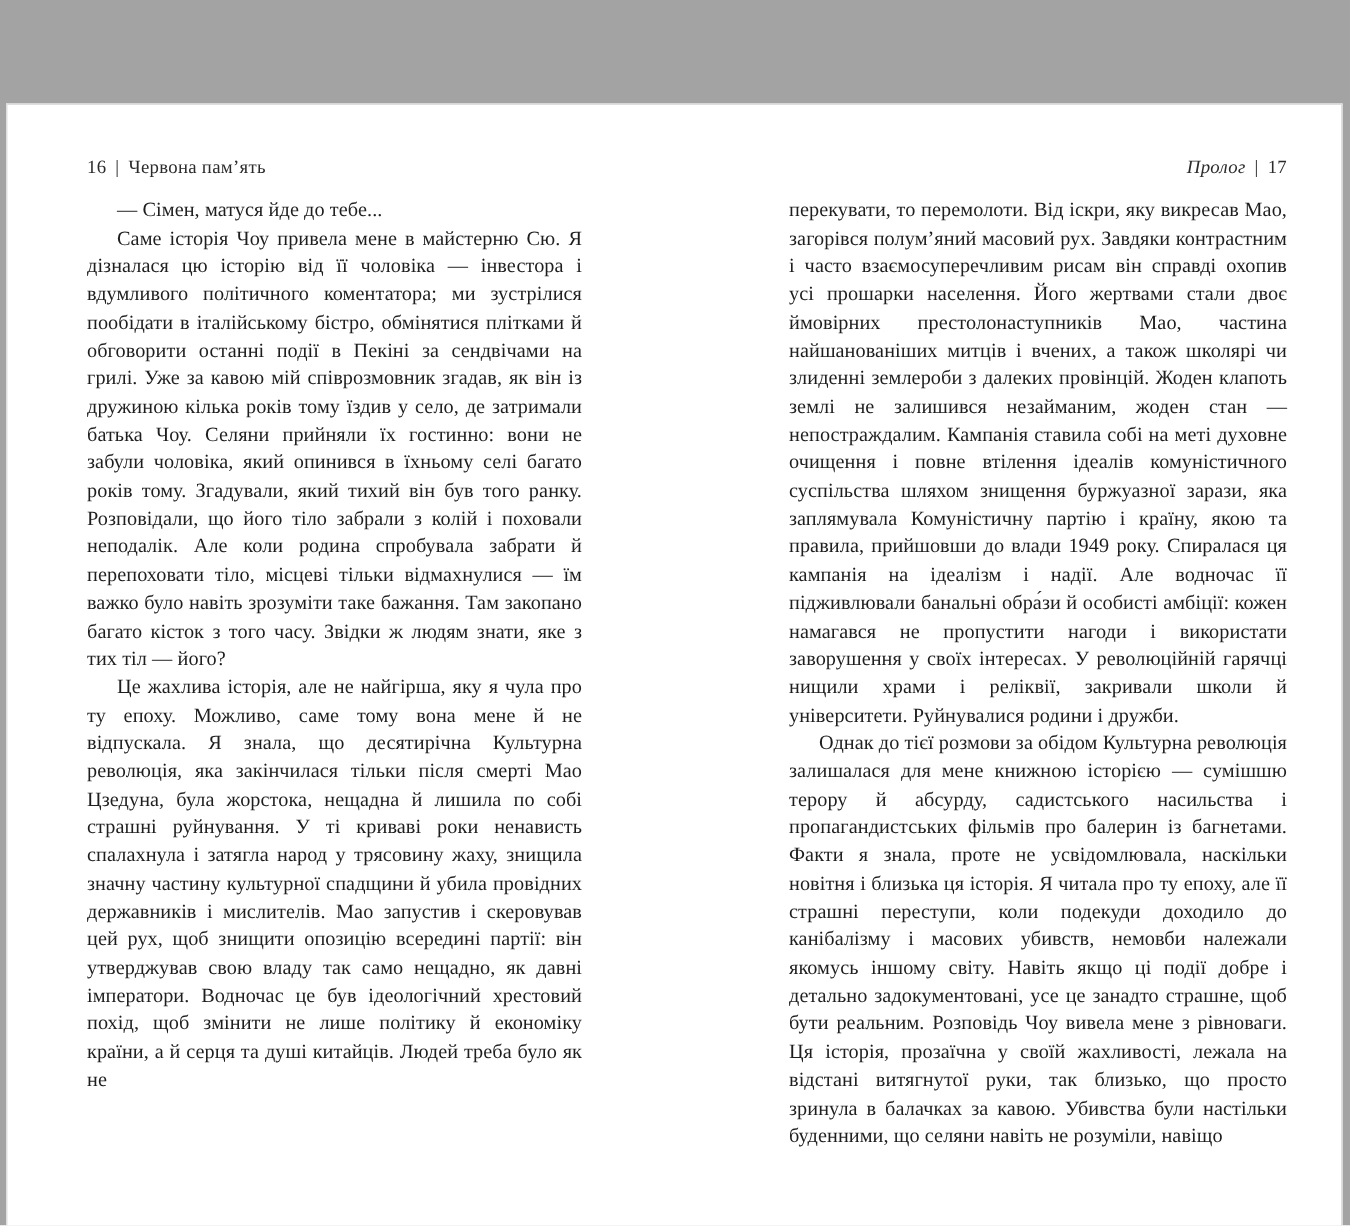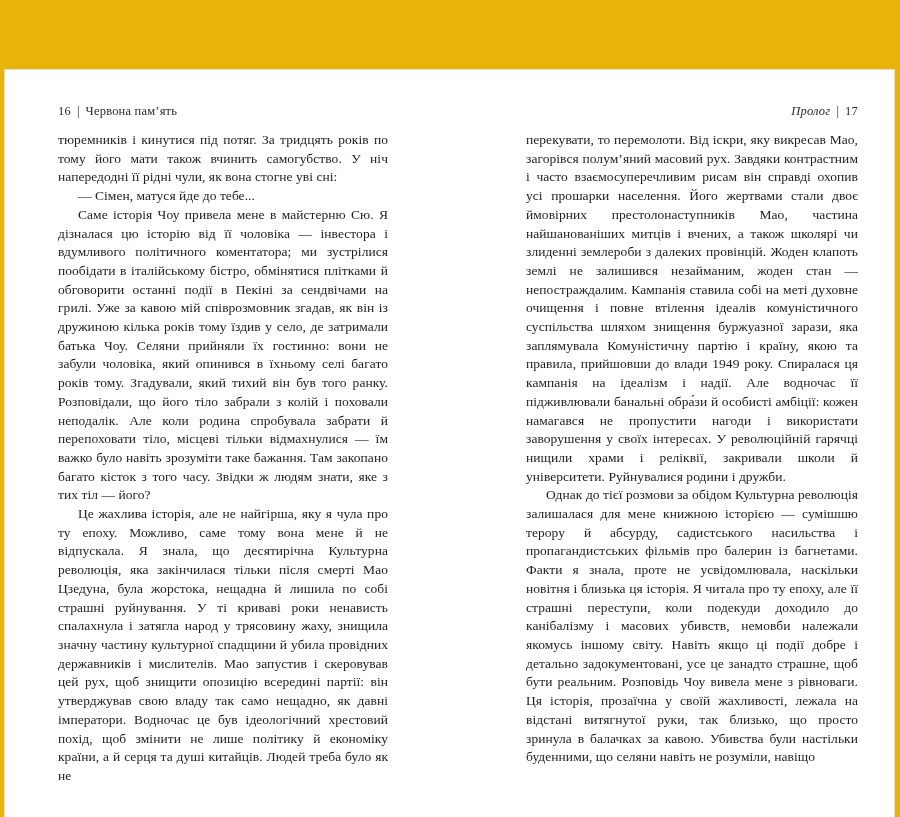--- a/index.html
+++ b/index.html
@@ -8,21 +8,21 @@
     width: 900px;
     height: 817px;
     background: #ffffff;
     overflow: hidden;
     font-family: "Liberation Serif", "DejaVu Serif", serif;
   }
   .stage {
     position: relative;
     width: 900px;
     height: 817px;
-    background: #eab308;
+    background: #a3a3a3;
   }
   
   .scan-frame {
     position: absolute;
     left: 4px;
     top: 69px;
     width: 891px;
     height: 780px;
     border: 1px solid #dedede;
     border-bottom: none;
@@ -68,21 +68,20 @@
 
 <div class="stage">
 
   <div class="scan-frame"></div>
 
   <div class="column left">
     <div class="running-head">
       <span>16</span><span class="sep">|</span><span>Червона пам’ять</span>
     </div>
     <div class="bodytext">
-      <p>тюремників і кинутися під потяг. За тридцять років по тому його мати також вчинить самогубство. У ніч напередодні її рідні чули, як вона стогне уві сні:</p>
       <p class="indent">— Сімен, матуся йде до тебе...</p>
       <p class="indent">Саме історія Чоу привела мене в майстерню Сю. Я дізналася цю історію від її чоловіка — інвестора і вдумливого політичного коментатора; ми зустрілися пообідати в італійському бістро, обмінятися плітками й обговорити останні події в Пекіні за сендвічами на грилі. Уже за кавою мій співрозмовник згадав, як він із дружиною кілька років тому їздив у село, де затримали батька Чоу. Селяни прийняли їх гостинно: вони не забули чоловіка, який опинився в їхньому селі багато років тому. Згадували, який тихий він був того ранку. Розповідали, що його тіло забрали з колій і поховали неподалік. Але коли родина спробувала забрати й перепоховати тіло, місцеві тільки відмахнулися — їм важко було навіть зрозуміти таке бажання. Там закопано багато кісток з того часу. Звідки ж людям знати, яке з тих тіл — його?</p>
       <p class="indent">Це жахлива історія, але не найгірша, яку я чула про ту епоху. Можливо, саме тому вона мене й не відпускала. Я знала, що десятирічна Культурна революція, яка закінчилася тільки після смерті Мао Цзедуна, була жорстока, нещадна й лишила по собі страшні руйнування. У ті криваві роки ненависть спалахнула і затягла народ у трясовину жаху, знищила значну частину культурної спадщини й убила провідних державників і мислителів. Мао запустив і скеровував цей рух, щоб знищити опозицію всередині партії: він утверджував свою владу так само нещадно, як давні імператори. Водночас це був ідеологічний хрестовий похід, щоб змінити не лише політику й економіку країни, а й серця та душі китайців. Людей треба було як не</p>
     </div>
   </div>
 
   <div class="column right">
     <div class="running-head align-right">
       <span class="italic">Пролог</span><span class="sep">|</span><span>17</span>
     </div>

